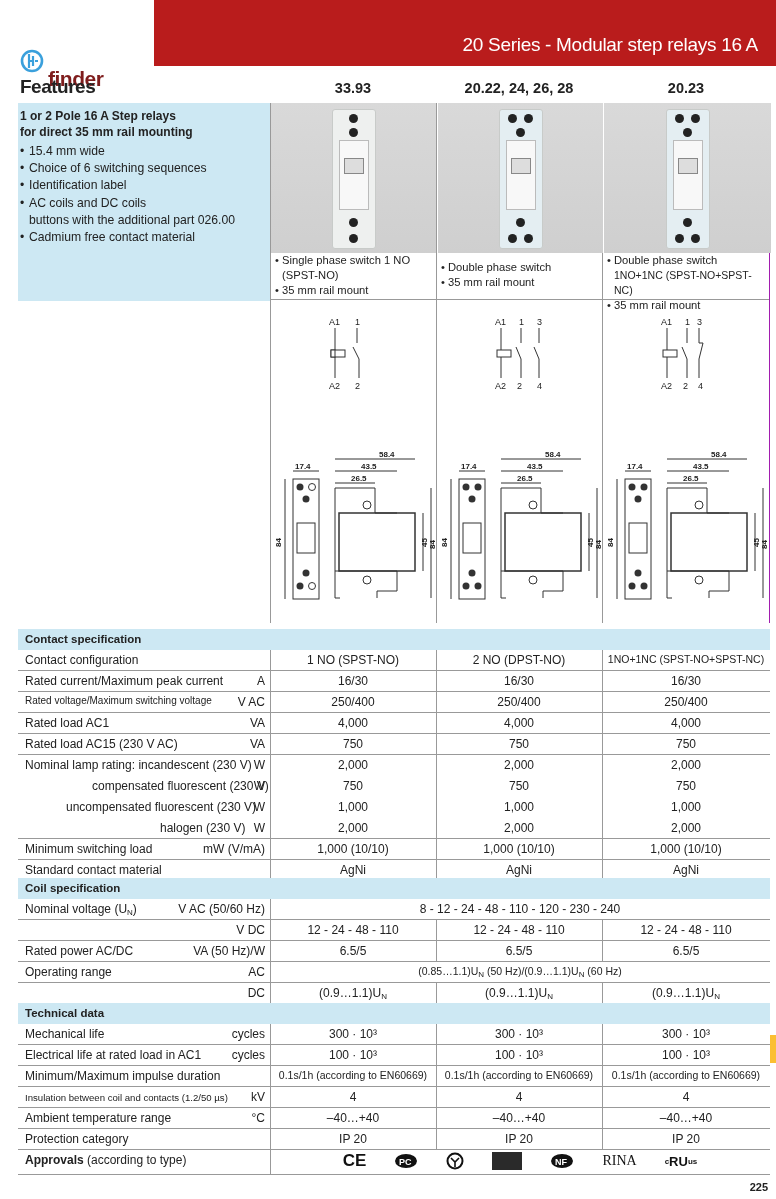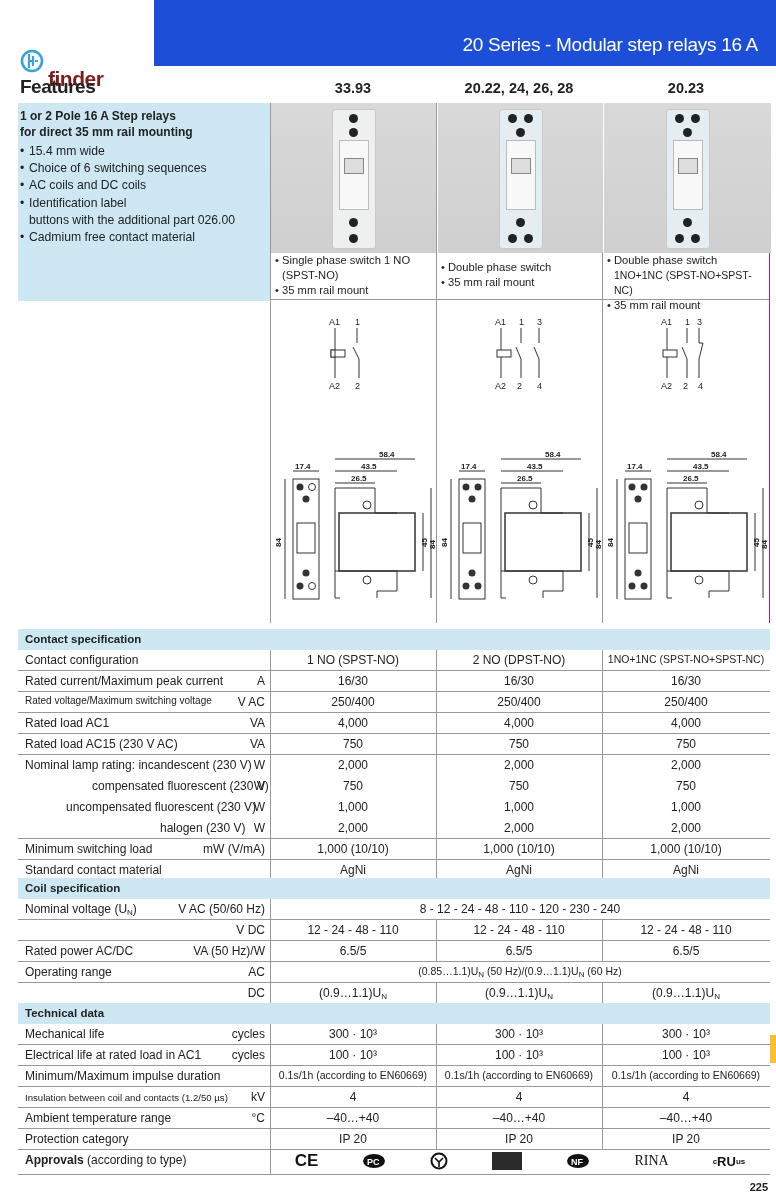--- a/index.html
+++ b/index.html
@@ -1,17 +1,17 @@
 <!DOCTYPE html>
 <html><head>
 <meta charset="utf-8">
 <style>
   * { box-sizing: border-box; margin: 0; padding: 0; }
   body { width: 776px; height: 1199px; background: #fff; font-family: "DejaVu Sans", sans-serif; color: #222; position: relative; overflow: hidden; }
-  .header-band { position: absolute; left: 154px; top: 0; width: 622px; height: 66px; background: #1d4ed8; }
+  .header-band { position: absolute; left: 154px; top: 0; width: 622px; height: 66px; background: #b91c1c; }
   .header-title { position: absolute; right: 18px; top: 34px; font-family: "Liberation Sans", sans-serif; font-size: 19px; color: #fff; letter-spacing: -0.3px; }
   .logo { position: absolute; left: 20px; top: 30px; display: flex; align-items: center; gap: 4px; color: #3aa0dc; }
   .logo-text { font-family: "Liberation Sans", sans-serif; font-weight: bold; font-size: 21px; color: #7f1d1d; letter-spacing: -0.5px; margin-top: 37px; }
   .features-title { position: absolute; left: 20px; top: 76px; font-family: "Liberation Sans", sans-serif; font-size: 19px; font-weight: bold; color: #222; letter-spacing: -0.5px; }
   .col-head { position: absolute; top: 80px; font-family: "Liberation Sans", sans-serif; font-weight: bold; font-size: 14.5px; text-align: center; color: #222; }
   .features-box { position: absolute; left: 18px; top: 103px; width: 252px; height: 198px; background: #cde8f3; padding: 5px 0 0 2px; }
   .features-box .lead { font-family: "Liberation Sans", sans-serif; font-weight: bold; font-size: 12px; line-height: 16px; color: #222; }
   .features-box ul { list-style: none; margin-top: 3px; }
   .features-box li { font-family: "Liberation Sans", sans-serif; font-size: 12.2px; line-height: 17.2px; color: #222; padding-left: 9px; position: relative; }
   .features-box li::before { content: "•"; position: absolute; left: 0; }
@@ -33,21 +33,21 @@
   .row .lab { position: absolute; left: 7px; top: 3px; font-family: "Liberation Sans", sans-serif; font-size: 12px; color: #222; white-space: nowrap; }
   .row .unit { position: absolute; right: 505px; top: 3px; font-family: "Liberation Sans", sans-serif; font-size: 12px; color: #222; white-space: nowrap; }
   .row .c { position: absolute; top: 3px; text-align: center; font-family: "Liberation Sans", sans-serif; font-size: 12px; color: #222; white-space: nowrap; }
   .row .c1 { left: 252px; width: 166px; }
   .row .c2 { left: 418px; width: 166px; }
   .row .c3 { left: 584px; width: 168px; }
   .row .span { left: 252px; width: 500px; }
   .row .vl { position: absolute; top: 0; bottom: -1px; border-left: 1px solid #999; }
   .small { font-size: 10.5px !important; }
   sub { font-size: 8px; vertical-align: -2px; }
-  .approvals { position: absolute; left: 270px; top: 1148px; width: 500px; height: 26px; display: flex; align-items: center; justify-content: center; gap: 44px; }
+  .approvals { position: absolute; left: 270px; top: 1148px; width: 500px; height: 26px; display: flex; align-items: center; justify-content: center; gap: 28px; }
   .appr { font-family: "Liberation Serif", serif; font-size: 14px; color: #111; display: inline-flex; align-items: center; justify-content: center; }
   .page-num { position: absolute; right: 8px; top: 1181px; font-family: "Liberation Sans", sans-serif; font-weight: bold; font-size: 11px; color: #222; }
   .side-tab { position: absolute; left: 770px; top: 1035px; width: 6px; height: 28px; background: #fbbf32; }
 </style>
 </head>
 <body>
 
 <div class="header-band">
   <div class="header-title">20 Series - Modular step relays 16 A</div>
 </div>
@@ -63,22 +63,22 @@
 <div class="col-head" style="left:270px;width:166px">33.93</div>
 <div class="col-head" style="left:436px;width:166px">20.22, 24, 26, 28</div>
 <div class="col-head" style="left:602px;width:168px">20.23</div>
 
 <div class="features-box">
   <div class="lead">1 or 2 Pole 16 A Step relays</div>
   <div class="lead">for direct 35 mm rail mounting</div>
   <ul>
     <li>15.4 mm wide</li>
     <li>Choice of 6 switching sequences</li>
+    <li>Identification label</li>
     <li>AC coils and DC coils</li>
-    <li>Identification label</li>
     <li class="cont">buttons with the additional part 026.00</li>
     <li>Cadmium free contact material</li>
   </ul>
 </div>
 
 <div class="grid">
   <div class="vcol" style="left:0;width:166px"></div>
   <div class="vcol" style="left:166px;width:166px"></div>
   <div class="photo-sep"></div>
 

